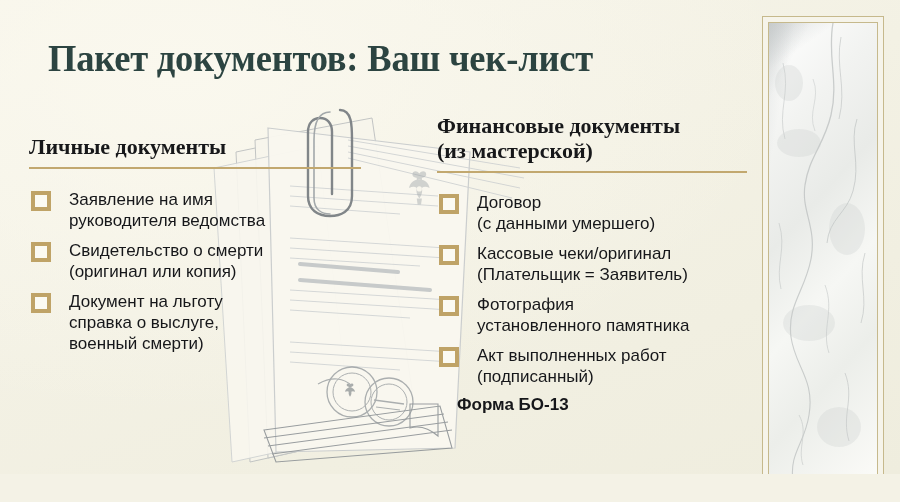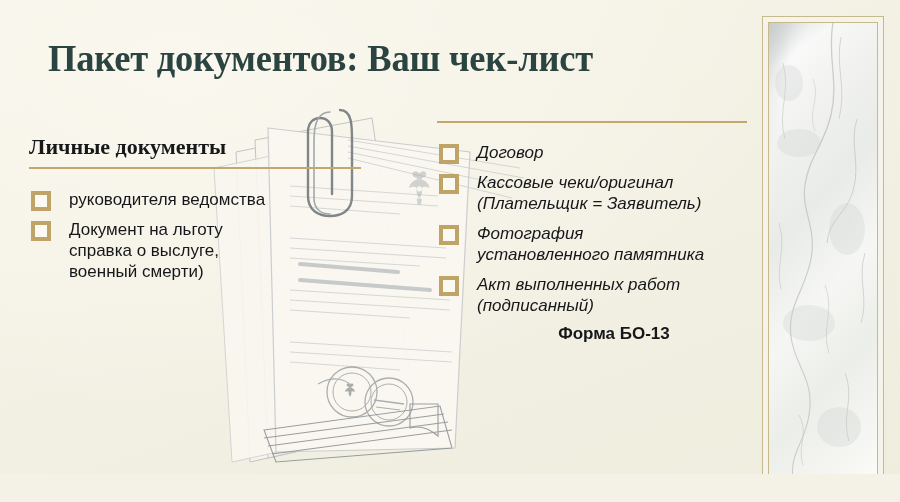--- a/index.html
+++ b/index.html
@@ -99,21 +99,21 @@
 
   .col-head.two-line { padding-top: 0; }
   #col-left .col-head { padding-top: 21px; }
 
   ul.checklist {
     list-style: none;
     margin: 0;
     padding: 0;
   }
   #col-left ul.checklist  { margin-top: 20px; }
-  #col-right ul.checklist { margin-top: 19px; font-style: italic; }
+  #col-right ul.checklist { margin-top: 19px; }
 
   li.check-item {
     position: relative;
     padding-left: 40px;
     margin-bottom: 9px;
     font-size: 17px;
     line-height: 21px;
     color: #16171a;
   }
   .checkbox {
@@ -122,27 +122,26 @@
     top: 2px;
     width: 20px;
     height: 20px;
     box-sizing: border-box;
     border: 4px solid #bfa367;
     background: #fbfaf2;
   }
   .item-line { display: block; }
 
   .note-line {
-    margin-left: 36px;
+    margin-left: 20px;
     margin-top: -2px;
     font-size: 17px;
     line-height: 21px;
     font-weight: bold;
     color: #16171a;
-    text-align: center;
   }
 </style>
 </head>
 <body>
 
 <div id="slide">
 
   <svg id="artwork" viewBox="0 0 900 502" width="900" height="502" xmlns="http://www.w3.org/2000/svg">
     <defs>
       <g id="ruleset">
@@ -240,38 +239,49 @@
 
   <div id="col-left" class="column">
     <div class="col-head">
       <span class="item-line">Личные документы</span>
     </div>
     <div class="col-rule"></div>
 
     <ul class="checklist">
       <li class="check-item">
         <span class="checkbox"></span>
+        <span class="item-line">Заявление на имя</span>
         <span class="item-line">руководителя ведомства</span>
+      </li>
+      <li class="check-item">
+        <span class="checkbox"></span>
+        <span class="item-line">Свидетельство о смерти</span>
+        <span class="item-line">(оригинал или копия)</span>
       </li>
       <li class="check-item">
         <span class="checkbox"></span>
         <span class="item-line">Документ на льготу</span>
         <span class="item-line">справка о выслуге,</span>
         <span class="item-line">военный смерти)</span>
       </li>
     </ul>
   </div>
 
   <div id="col-right" class="column">
+    <div class="col-head two-line">
+      <span class="item-line">Финансовые документы</span>
+      <span class="item-line">(из мастерской)</span>
+    </div>
     <div class="col-rule"></div>
 
     <ul class="checklist">
       <li class="check-item">
         <span class="checkbox"></span>
         <span class="item-line">Договор</span>
+        <span class="item-line">(с данными умершего)</span>
       </li>
       <li class="check-item">
         <span class="checkbox"></span>
         <span class="item-line">Кассовые чеки/оригинал</span>
         <span class="item-line">(Плательщик = Заявитель)</span>
       </li>
       <li class="check-item">
         <span class="checkbox"></span>
         <span class="item-line">Фотография</span>
         <span class="item-line">установленного памятника</span>

